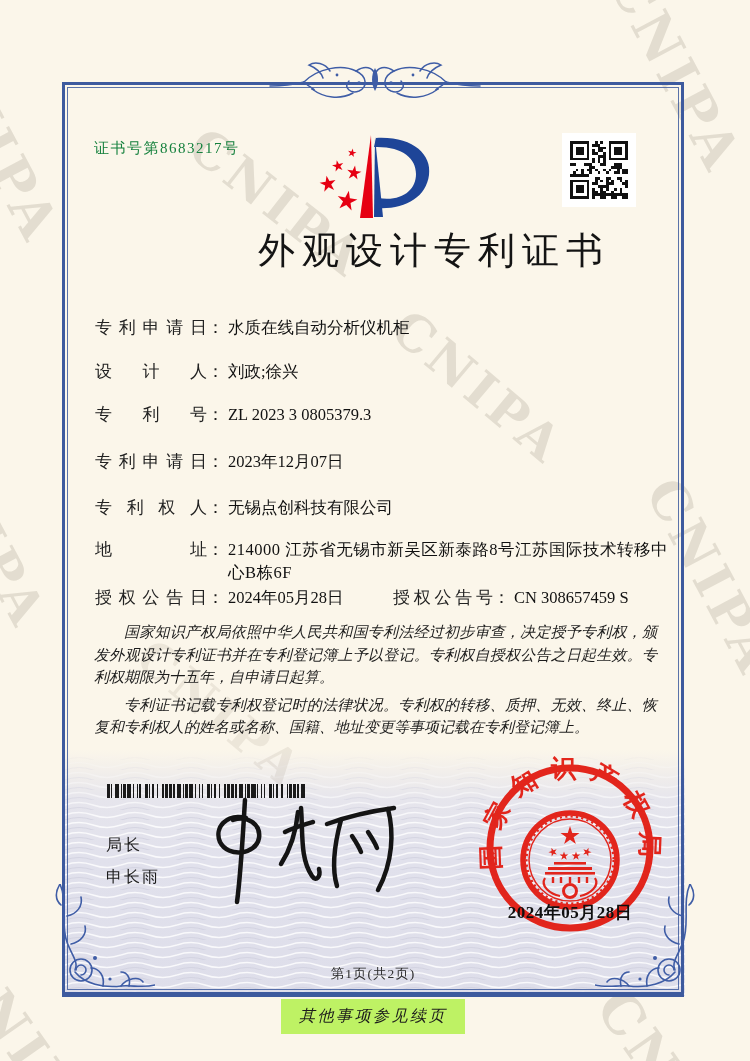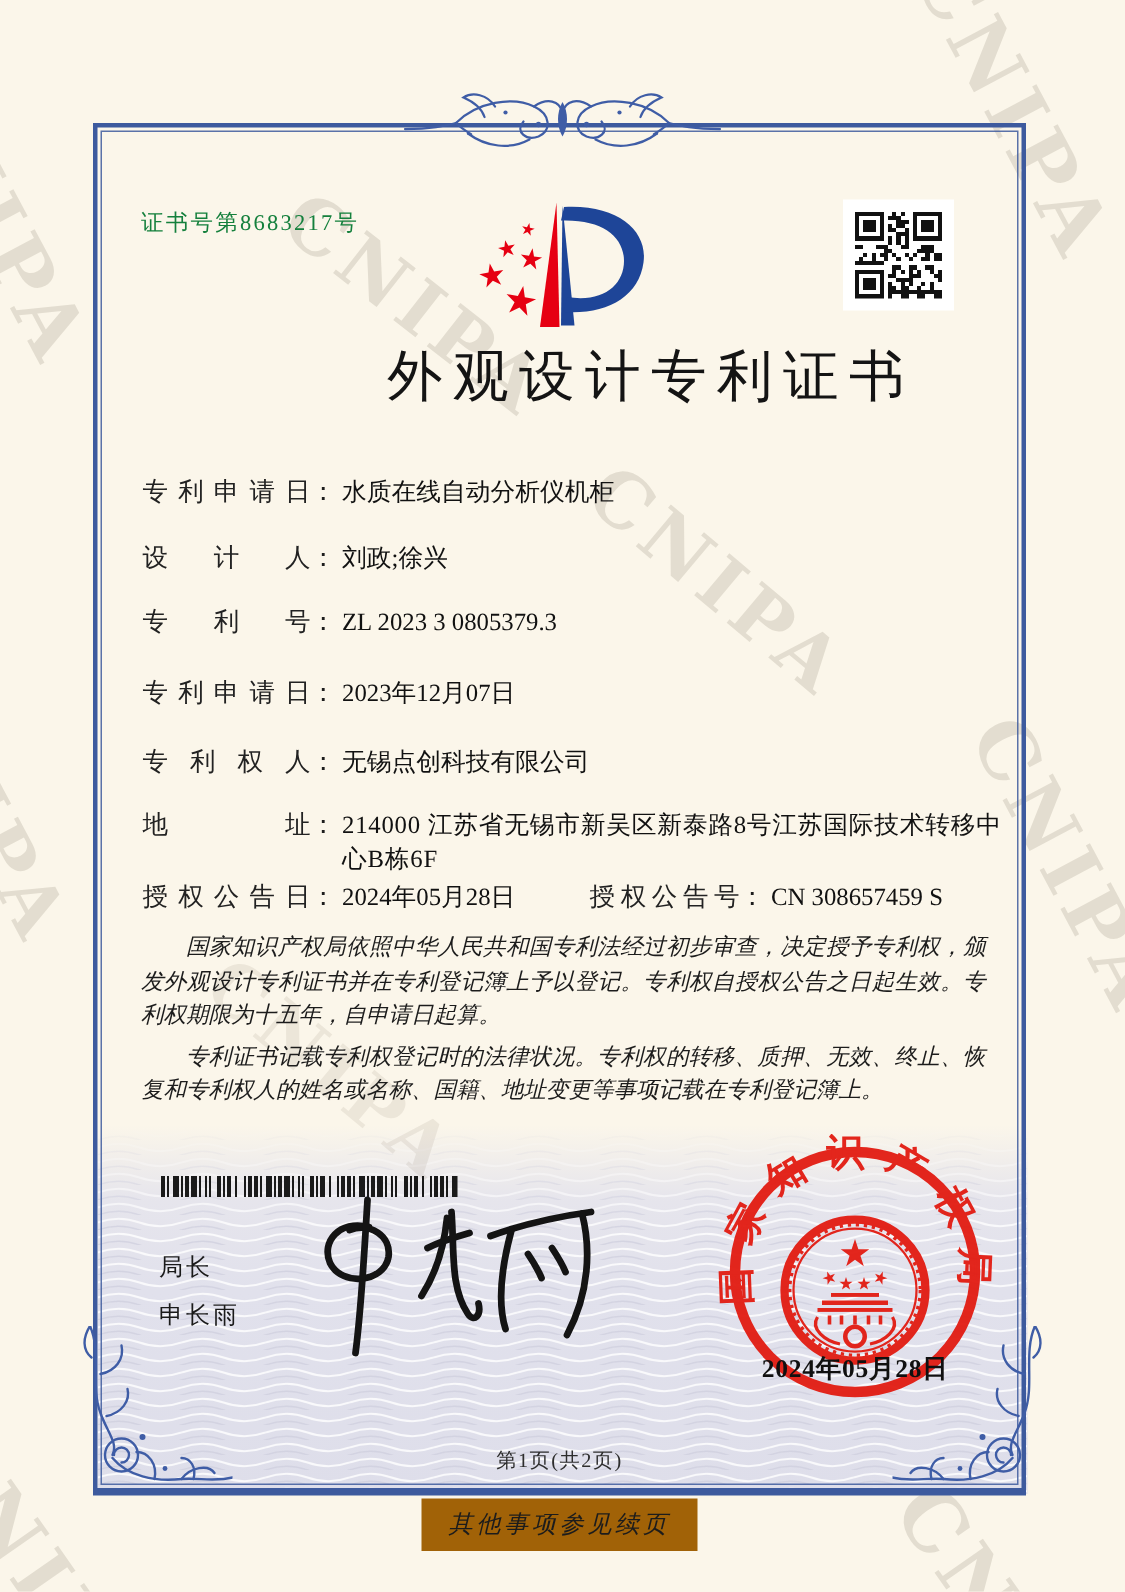--- a/index.html
+++ b/index.html
@@ -67,21 +67,21 @@
   
   .barcode { position:absolute; left:107px; top:784px; width:198px; height:14px; z-index:4; }
   .signer-title { position:absolute; left:106px; top:835px; z-index:4; font-family:Liberation Sans, sans-serif; font-size:16px; color:#1a1a1a; letter-spacing:2px; }
   .signer-name  { position:absolute; left:106px; top:867px; z-index:4; font-family:"Liberation Sans",sans-serif; font-size:16px; color:#1a1a1a; letter-spacing:2px; }
   .signature { position:absolute; left:200px; top:792px; width:205px; height:115px; z-index:4; }
   .seal { position:absolute; left:478px; top:756px; width:184px; height:184px; z-index:5; }
   .seal-date { position:absolute; left:500px; top:901px; width:140px; z-index:6; text-align:center; font-size:17px; font-weight:bold; color:#101010; letter-spacing:.5px; }
 
   .page-footer { position:absolute; left:62px; top:965px; width:622px; z-index:4; text-align:center; font-size:13.5px; color:#2d2d2d; letter-spacing:1px; }
   .note-box {
-    position:absolute; left:281px; top:999px; width:184px; height:35px; background:#a16207; z-index:4;
+    position:absolute; left:281px; top:999px; width:184px; height:35px; background:#bef264; z-index:4;
     display:flex; align-items:center; justify-content:center;
     font-size:16px; font-style:italic; letter-spacing:2.5px; color:#1c1c1c;
   }
 </style>
 </head>
 <body>
 
 <div class="wave-area">
   <svg xmlns="http://www.w3.org/2000/svg">
     <defs>

